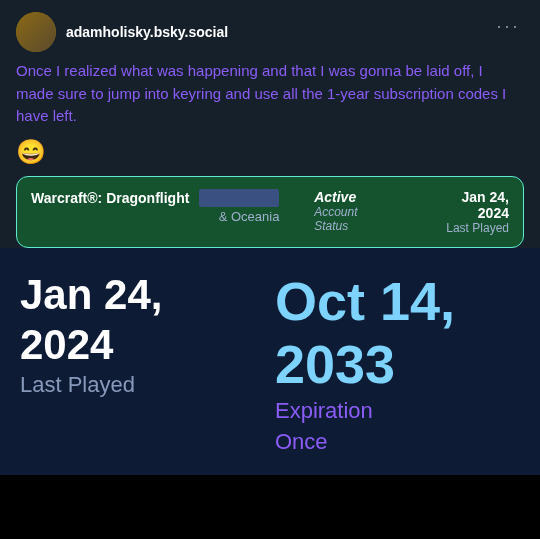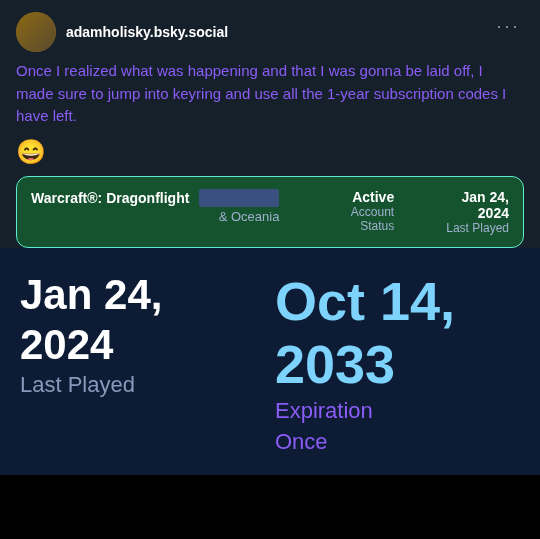--- a/index.html
+++ b/index.html
@@ -125,22 +125,23 @@
       display: inline-block;
     }
 
     .game-region {
       color: #a0b0d0;
       font-size: 13px;
       text-align: right;
     }
 
     .status-section {
-      text-align: right;
+      text-align: left;
       min-width: 80px;
+      font-style: italic;
     }
 
     .status-active {
       color: #fff;
       font-size: 14px;
       font-weight: 600;
     }
 
     .status-label {
       color: #a0b0d0;

